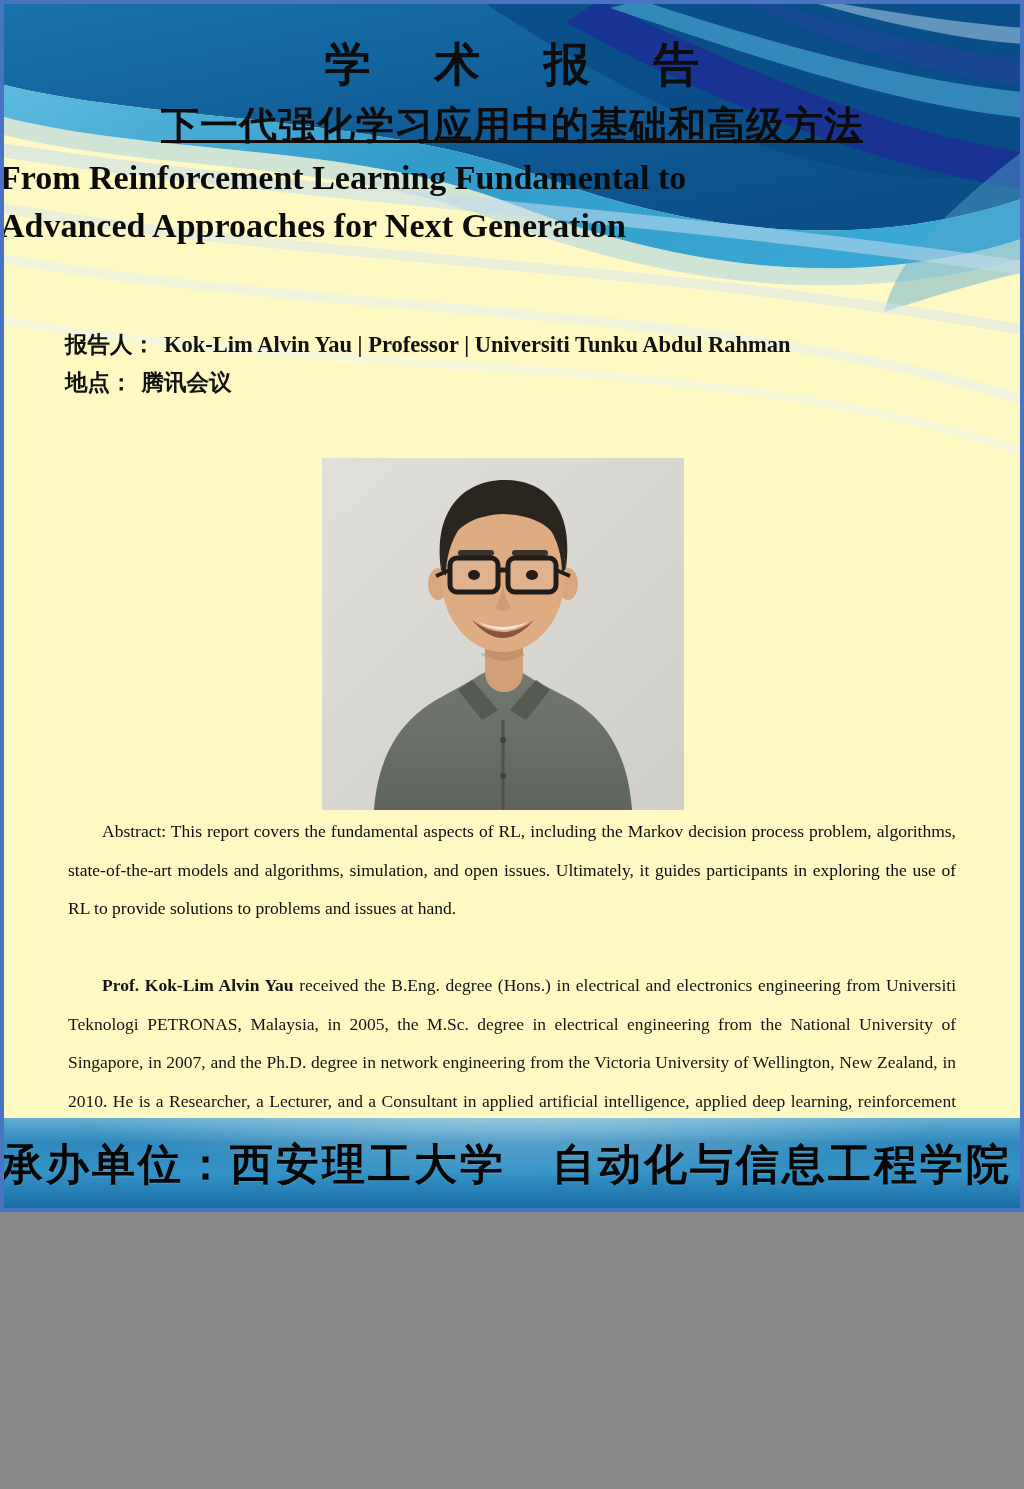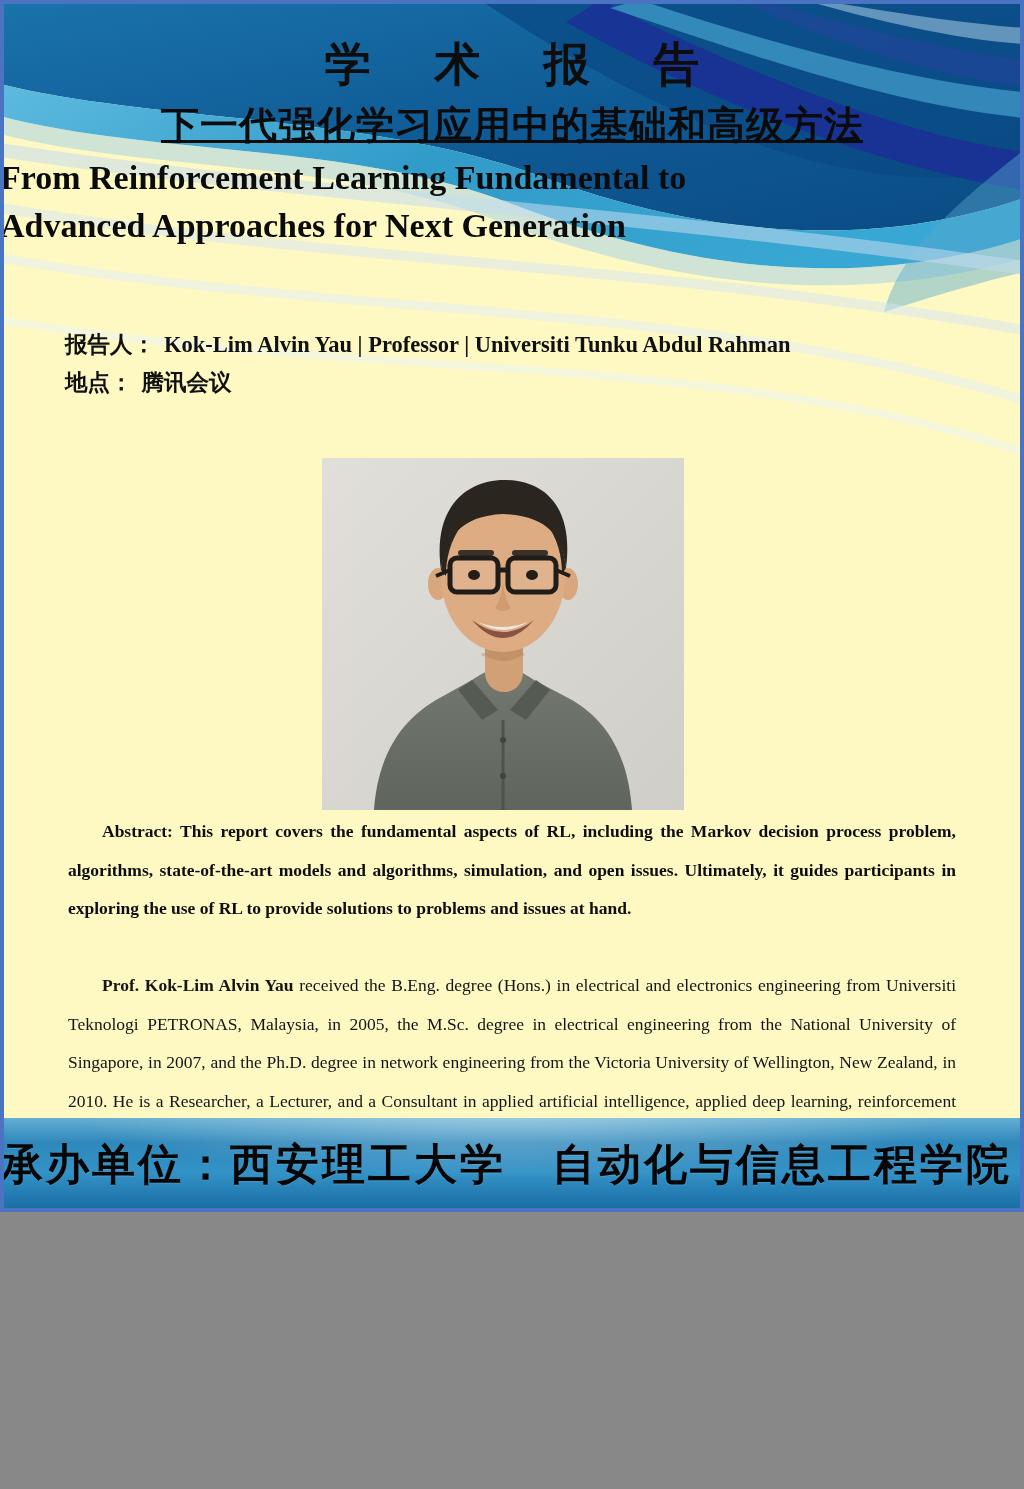--- a/index.html
+++ b/index.html
@@ -47,21 +47,21 @@
   .info-label{font-family:"Liberation Sans", sans-serif;padding-right:9px;}
   .info-value{font-family:"Liberation Serif", serif;}
   
   .photo{
     position:absolute;left:322px;top:458px;width:362px;height:352px;z-index:2;
     background:#d8d7d2;overflow:hidden;
   }
   
   .abstract-par{
     position:absolute;top:812px;left:68px;width:888px;z-index:2;margin:0;
-    font-size:17.5px;font-weight:bold;line-height:38.6px;
+    font-size:17.5px;font-weight:normal;line-height:38.6px;
     text-align:justify;text-indent:34px;color:#0d0d0d;
   }
   .bio-par{
     position:absolute;top:966px;left:68px;width:888px;z-index:2;margin:0;
     font-size:17.5px;line-height:38.6px;
     text-align:justify;text-indent:34px;color:#141414;
   }
   .bio-par .bold{font-weight:bold;}
   
   .footer-bar{

